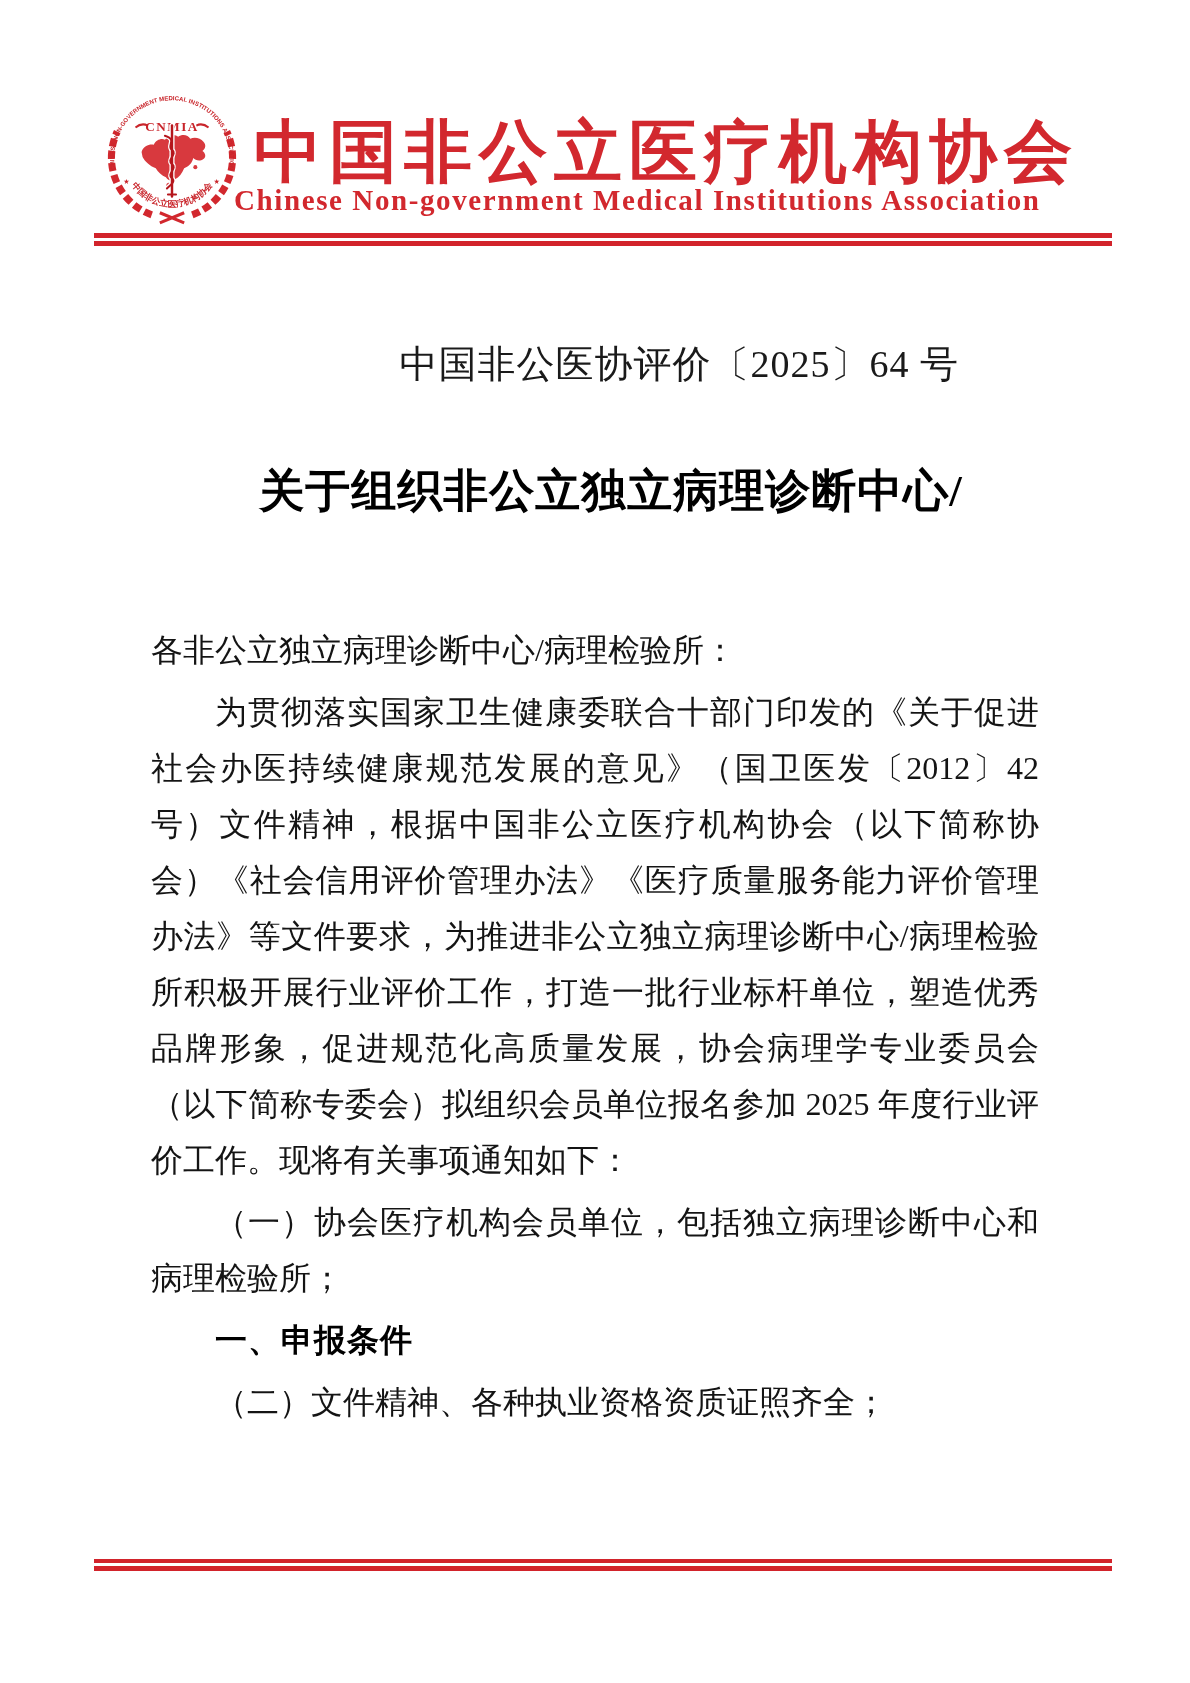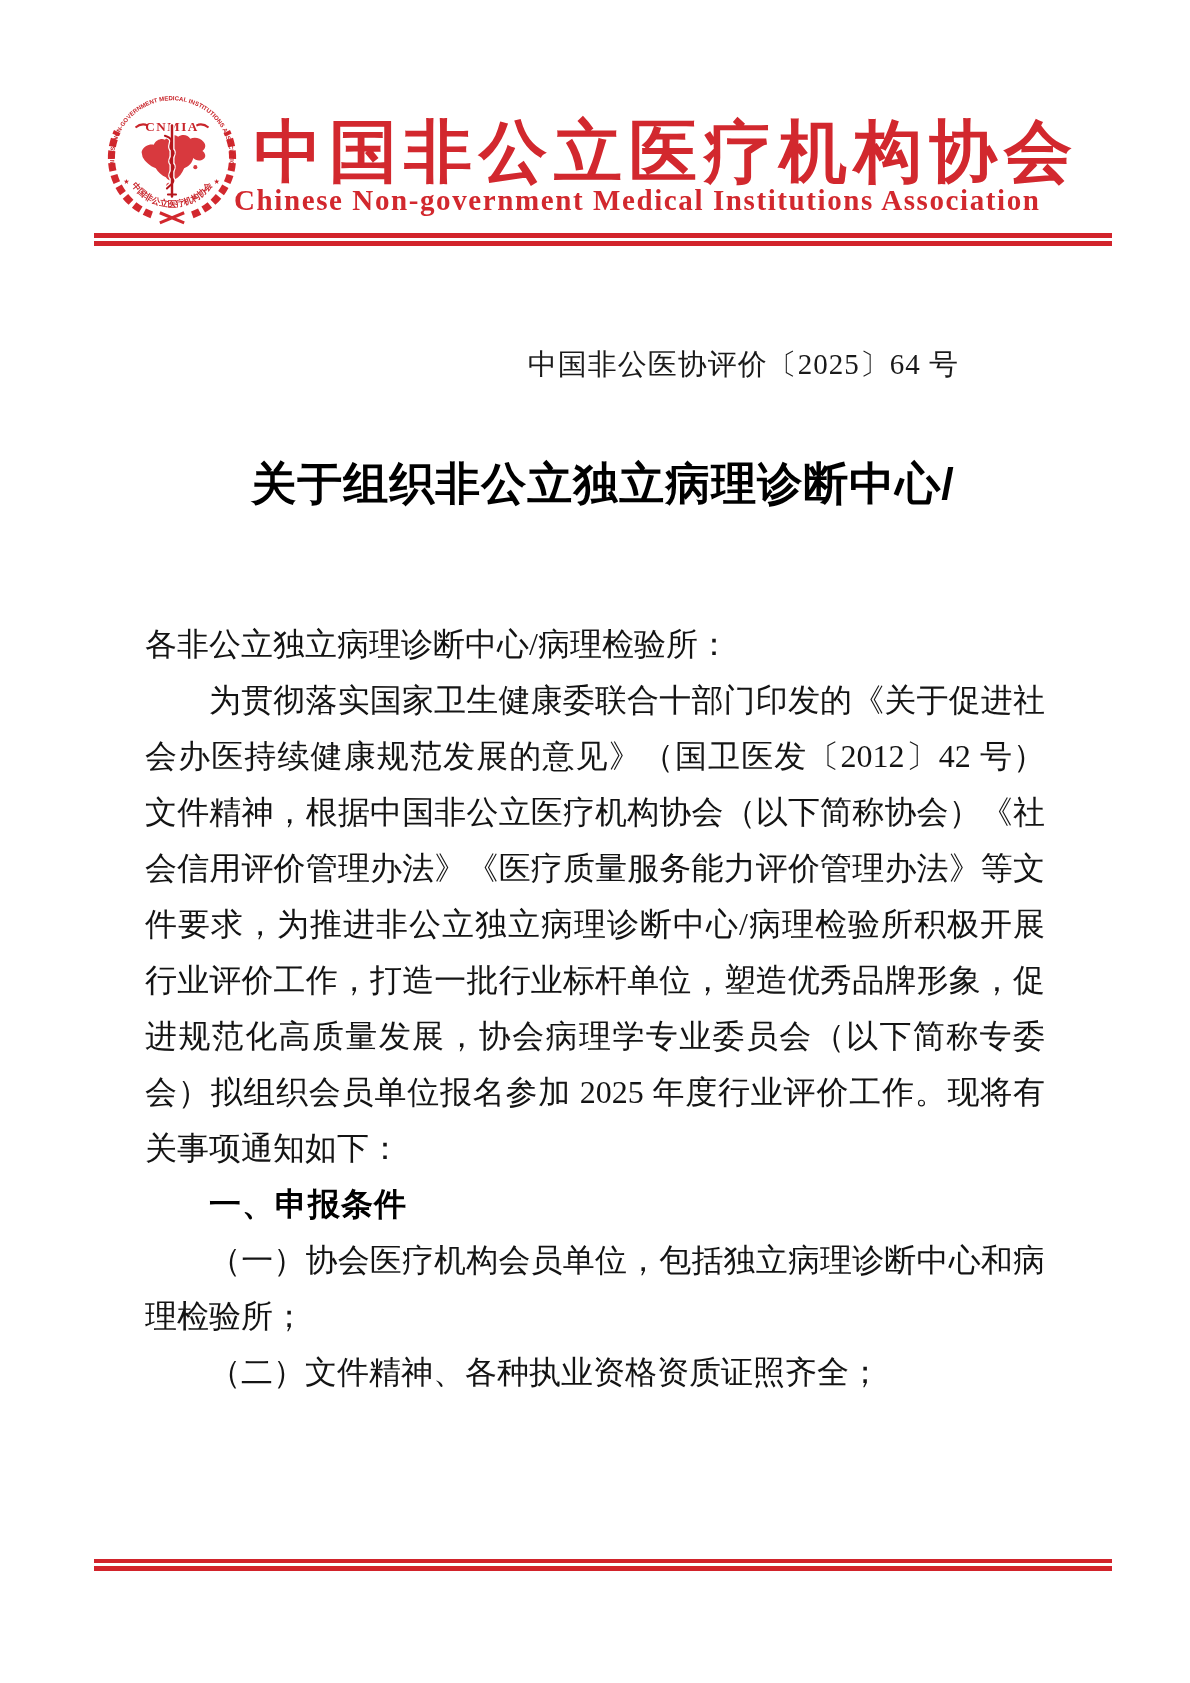--- a/index.html
+++ b/index.html
@@ -57,55 +57,55 @@
 
   
   .doc-number {
     position: absolute;
     left: 145px;
     top: 344px;
     width: 900px;
     padding-right: 86px;
     box-sizing: border-box;
     text-align: right;
-    font-size: 29px;
+    font-size: 38px;
     line-height: 40px;
     color: #1a1a1a;
     letter-spacing: 1px;
   }
 
   
   .doc-title {
     position: absolute;
     left: 120px;
     top: 444px;
     width: 950px;
-    margin: 8px;
+    margin: 16px;
     text-align: center;
     font-size: 45px;
     line-height: 63px;
     font-weight: 700;
     letter-spacing: 1px;
     color: #000000;
-    font-family: Liberation Sans, sans-serif;
+    font-family: Liberation Serif, serif;
   }
 
   
   .doc-body {
     position: absolute;
     left: 145px;
     top: 616px;
     width: 900px;
     font-size: 32px;
     line-height: 56px;
     color: #141414;
     text-align: justify;
     text-justify: inter-ideograph;
   }
-  .doc-body p { margin: 0; }
+  .doc-body p { margin: 6px; }
   .indent { text-indent: 64px; }
   .section-heading {
     font-family: "DejaVu Sans", "Liberation Sans", sans-serif;
     font-weight: 700;
     letter-spacing: 1px;
     color: #000000;
   }
 
   
   .ring-text { fill: #c9252b; font-family: "Liberation Sans", sans-serif; font-weight: 700; }
@@ -167,22 +167,22 @@
     </div>
   </header>
 
   <div class="doc-number">中国非公医协评价〔2025〕64 号</div>
 
   <h1 class="doc-title"><span>关于组织非公立独立病理诊断中心/</span><br></h1>
 
   <main class="doc-body">
     <p>各非公立独立病理诊断中心/病理检验所：</p>
     <p class="indent">为贯彻落实国家卫生健康委联合十部门印发的《关于促进社会办医持续健康规范发展的意见》（国卫医发〔2012〕42 号）文件精神，根据中国非公立医疗机构协会（以下简称协会）《社会信用评价管理办法》《医疗质量服务能力评价管理办法》等文件要求，为推进非公立独立病理诊断中心/病理检验所积极开展行业评价工作，打造一批行业标杆单位，塑造优秀品牌形象，促进规范化高质量发展，协会病理学专业委员会（以下简称专委会）拟组织会员单位报名参加 2025 年度行业评价工作。现将有关事项通知如下：</p>
+    <p class="indent">（一）协会医疗机构会员单位，包括独立病理诊断中心和病理检验所；</p>
     <p class="indent section-heading">一、申报条件</p>
-    <p class="indent">（一）协会医疗机构会员单位，包括独立病理诊断中心和病理检验所；</p>
     <p class="indent">（二）文件精神、各种执业资格资质证照齐全；</p>
   </main>
 
   <div class="rule-double bottom">
     <div class="rule r3"></div>
     <div class="rule r4"></div>
   </div>
 
 </div>
 

